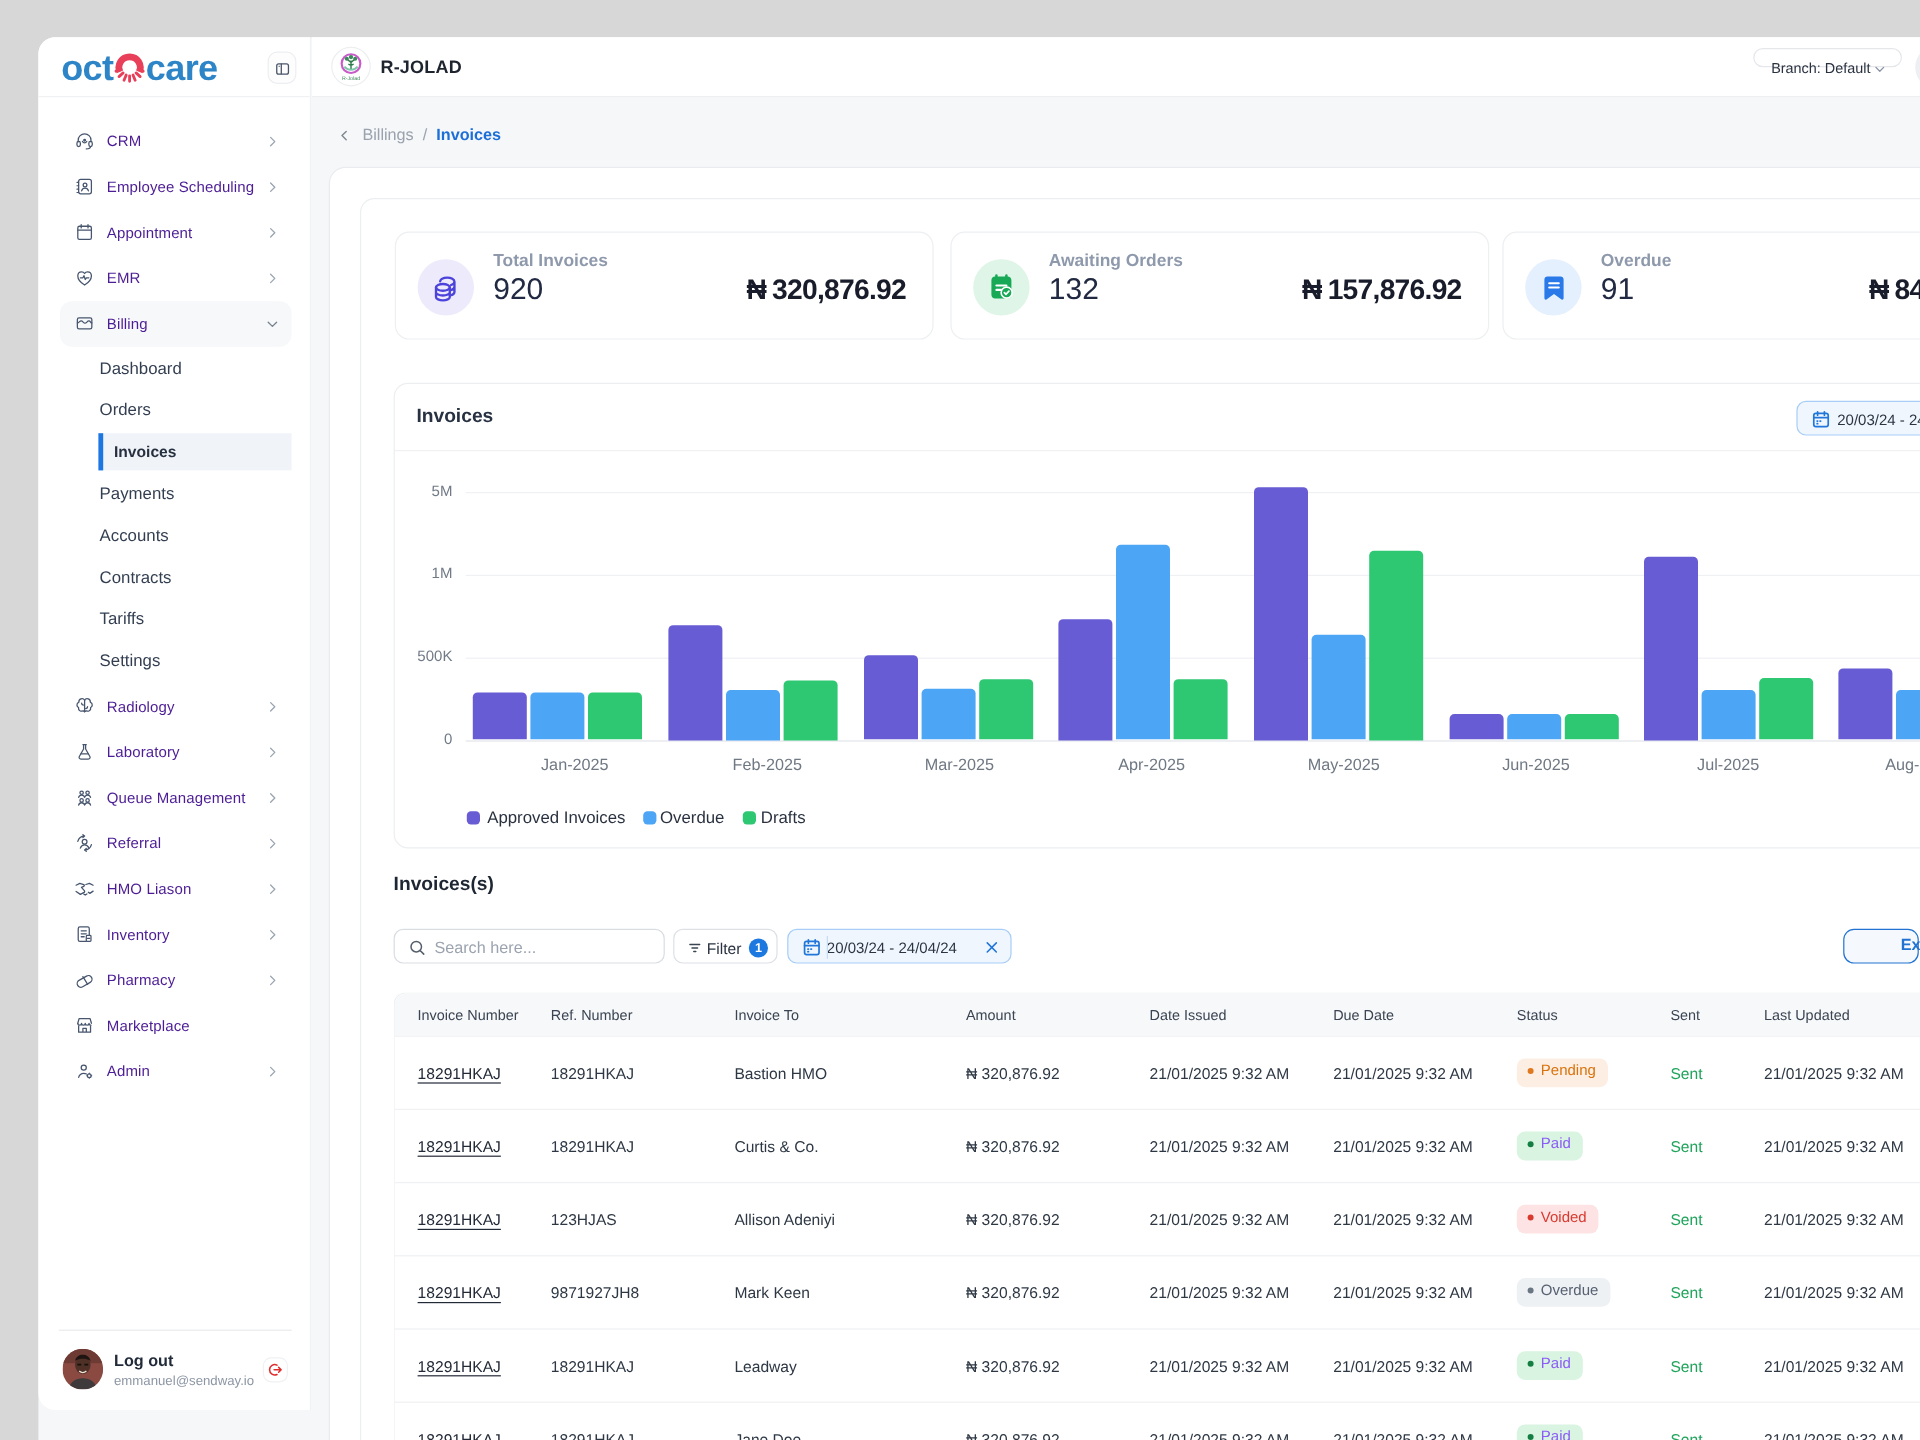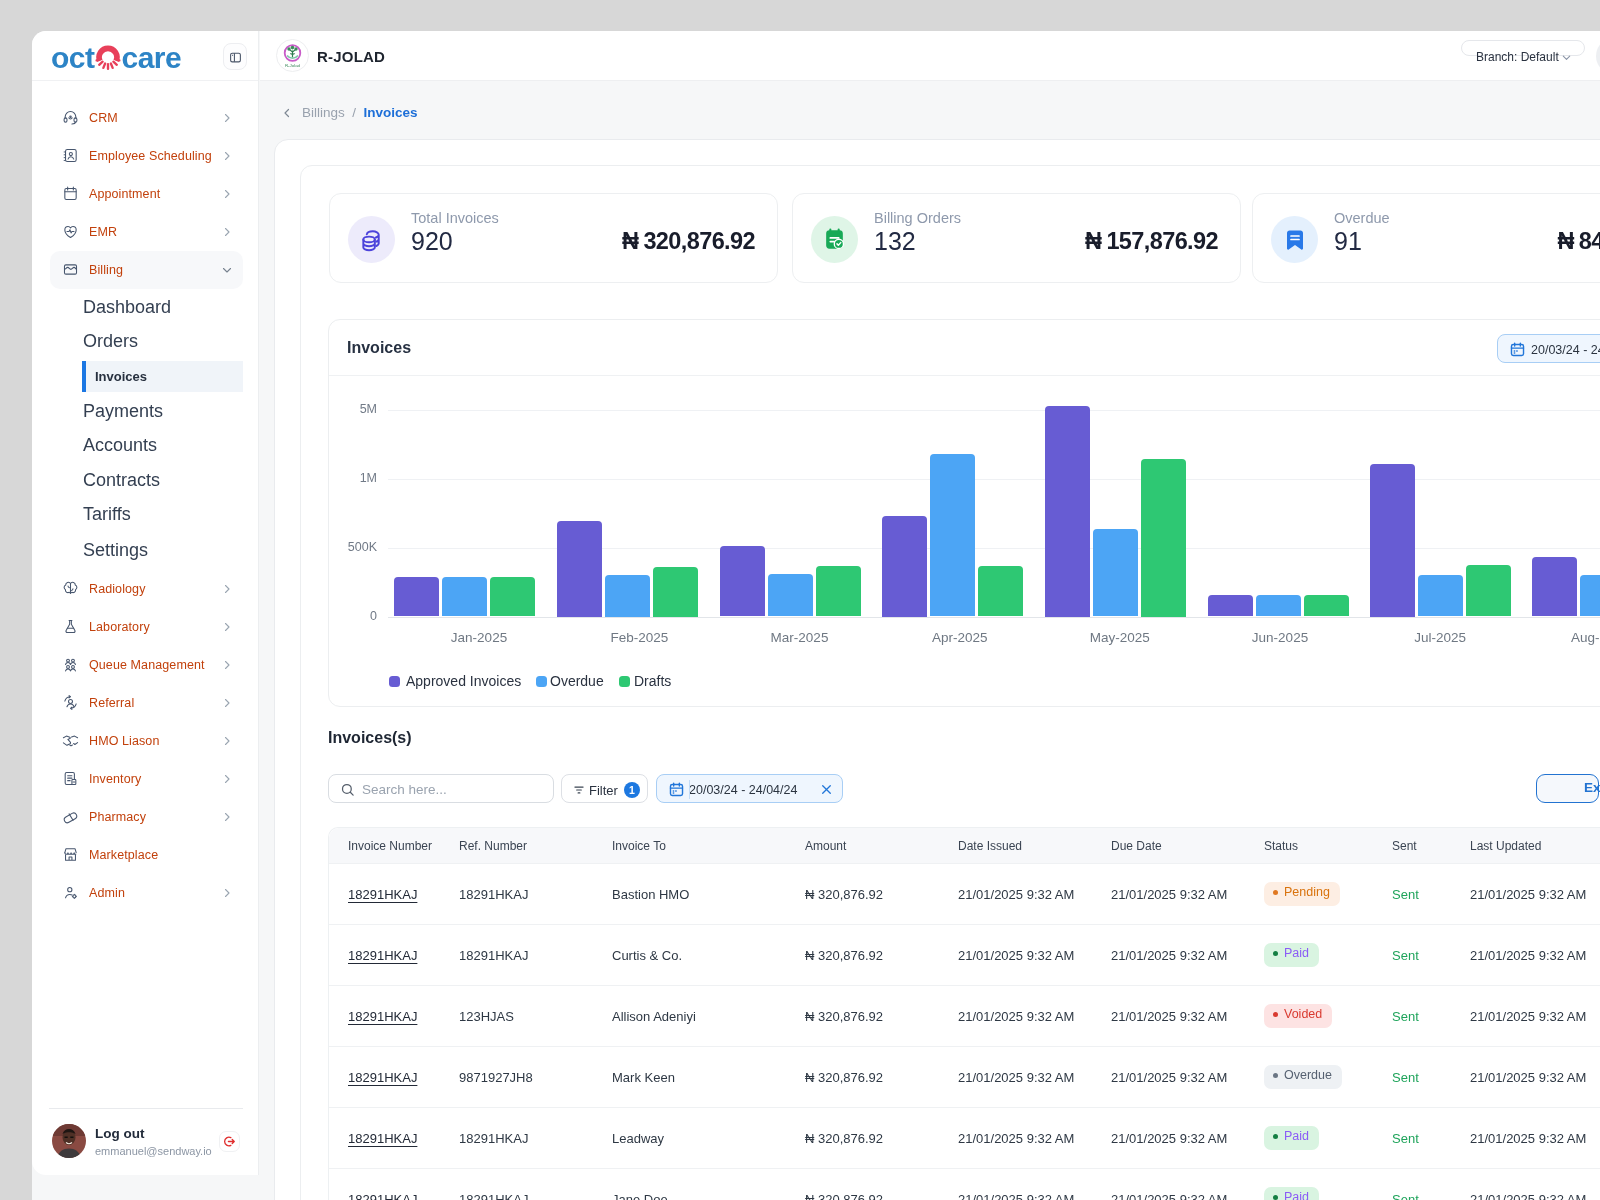--- a/index.html
+++ b/index.html
@@ -12,25 +12,25 @@
 #sidebar { position:absolute; left:32px; top:31px; width:227px; height:1144px; background:#fff;
   border-right:1px solid #ECEEF0; border-radius:14px 0 0 14px; z-index:5; }
 #sb-head { position:absolute; left:0; top:0; width:100%; height:50px; border-bottom:1px solid #F0F1F3; }
 #logo { position:absolute; left:19px; top:10px; font-weight:700; font-size:30px; letter-spacing:-0.5px; color:#2D84C6; }
 #logo .oicon { display:inline-block; vertical-align:-4px; margin:0 0.5px; }
 #collapse { position:absolute; left:191px; top:12px; width:24px; height:27px; border:1px solid #EDEEF1; border-radius:8px; background:#FDFDFE; }
 #collapse svg { position:absolute; left:5px; top:7px; }
 
 .mrow { position:absolute; left:18px; width:193px; height:38px; display:flex; align-items:center; }
 .mrow .mi { margin-left:12px; flex:none; }
-.mrow .mlab { margin-left:10px; font-size:12.5px; color:#c2410c; letter-spacing:0.1px; white-space:nowrap;text-align:right; }
+.mrow .mlab { margin-left:10px; font-size:12.5px; color:#4c1d95; letter-spacing:0.1px; white-space:nowrap;text-align:right; }
 .mrow .chev { position:absolute; right:10px; }
 .mrow.billing { background:#F7F8FA; border-radius:10px; }
 .srow { position:absolute; left:50px; width:161px; height:31.2px; display:flex; align-items:center; }
-.srow .slab2 { margin-left:1px; font-size:18px; color:#333F51; }
+.srow .slab2 { margin-left:1px; font-size:14px; color:#333F51; }
 .srow.active { background:#F0F4F9; }
 .srow .sbar { position:absolute; left:0; top:0; width:3.5px; height:100%; background:#1C77E3; }
 .srow .slab { margin-left:13px; font-size:13px; font-weight:700; color:#27303F; }
 
 #sb-foot-line { position:absolute; left:17px; top:1077px; width:194px; height:1px; background:#E8EAED; }
 #avatar { position:absolute; left:20px; top:1093px; width:34px; height:34px; border-radius:50%; overflow:hidden; }
 #logout-t { position:absolute; left:63px; top:1095px; font-size:13.5px; font-weight:700; color:#222B3A; }
 #logout-e { position:absolute; left:63px; top:1114px; font-size:11px; color:#8C96A4; }
 #logout-b { position:absolute; left:187px; top:1100px; width:21px; height:21px; border:1px solid #F0F1F3; border-radius:7px; background:#fff; }
 
@@ -49,21 +49,21 @@
 #crumb svg { vertical-align:-2px; margin-right:9px; }
 
 
 #panel { position:absolute; left:274px; top:139px; width:1380px; height:1100px; background:#fff;
   border:1px solid #E9EBEE; border-radius:14px 0 0 0; z-index:2; }
 #innerbox { position:absolute; left:25px; top:25px; width:1780px; height:1160px; border:1px solid #ECEEF0; border-radius:12px; background:#fff; }
 
 .scard { position:absolute; top:53px; width:449px; height:90px; border:1px solid #EDEFF1; border-radius:12px; background:#fff; }
 .scard .ic { position:absolute; left:18px; top:22px; width:47px; height:47px; border-radius:50%; display:flex; align-items:center; justify-content:center; }
 .scard .nai { font-style:normal; margin-right:5px; }
-.scard .lab { position:absolute; left:81px; top:16px; font-size:14.5px; color:#8E99AC; }
+.scard .lab { position:absolute; left:81px; top:16px; font-size:14.5px; color:#8E99AC;font-weight:bold; }
 .scard .num { position:absolute; left:81px; top:33px; font-size:25px; font-weight:400; color:#222A43; }
 .scard .val { position:absolute; right:22px; top:34px; font-size:23.5px; font-weight:700; letter-spacing:-0.6px; color:#191D2B; }
 
 
 #chart { position:absolute; left:53px; top:179px; width:1420px; height:388px; border:1px solid #ECEEF0; border-radius:12px; background:#fff; }
 #chart h3 { position:absolute; left:18px; top:19px; font-size:16px; font-weight:700; color:#273142; }
 #chart .hline { position:absolute; left:0; top:55px; width:100%; height:1px; background:#EFF1F3; }
 #datechip1 { position:absolute; left:1168px; top:14px; width:160px; height:29px; background:#EFF6FE; border:1px solid #A8CEF5; border-radius:8px; }
 #datechip1 svg { position:absolute; left:11px; top:6px; }
 #datechip1 span { position:absolute; left:33px; top:7.5px; font-size:12.5px; color:#2B3440; }
@@ -369,21 +369,21 @@
   <div class="scard" style="left:517px">
     <div class="ic" style="background:#DFF5E7">
         <svg width="25" height="25" viewBox="0 0 24 24" fill="#18A957">
       <path d="M7 3.2h10c1.8 0 3 1.2 3 3v11.6c0 1.8-1.2 3-3 3H7c-1.8 0-3-1.2-3-3V6.2c0-1.8 1.2-3 3-3z"></path>
       <path d="M8 2.4v3M16 2.4v3" stroke="#18A957" stroke-width="2" stroke-linecap="round"></path>
       <path d="M8 10.5h8M8 14h4" stroke="#fff" stroke-width="1.7" stroke-linecap="round"></path>
       <circle cx="16.2" cy="16.2" r="4.4" fill="#18A957" stroke="#fff" stroke-width="1.3"></circle>
       <path d="M14.4 16.2l1.3 1.3 2.3-2.5" stroke="#fff" stroke-width="1.4" fill="none" stroke-linecap="round" stroke-linejoin="round"></path>
         </svg>
       </div>
-    <div class="lab">Billing Orders</div>
+    <div class="lab">Awaiting Orders</div>
       <div class="num">132</div>
       <div class="val"><i class="nai">₦</i>157,876.92</div>
   </div>
   <div class="scard" style="left:977px">
     <div class="ic" style="background:#E4F0FD">
         <svg width="24" height="24" viewBox="0 0 24 24" fill="#2979E8">
       <path d="M6.5 2.5h11c1.4 0 2.5 1.1 2.5 2.5v15.6c0 .9-1 1.4-1.7.9L12 17l-6.3 4.5c-.7.5-1.7 0-1.7-.9V5c0-1.4 1.1-2.5 2.5-2.5z"></path>
       <path d="M8 8h8M8 11.5h8" stroke="#fff" stroke-width="1.7" stroke-linecap="round"></path>
         </svg>
       </div>

